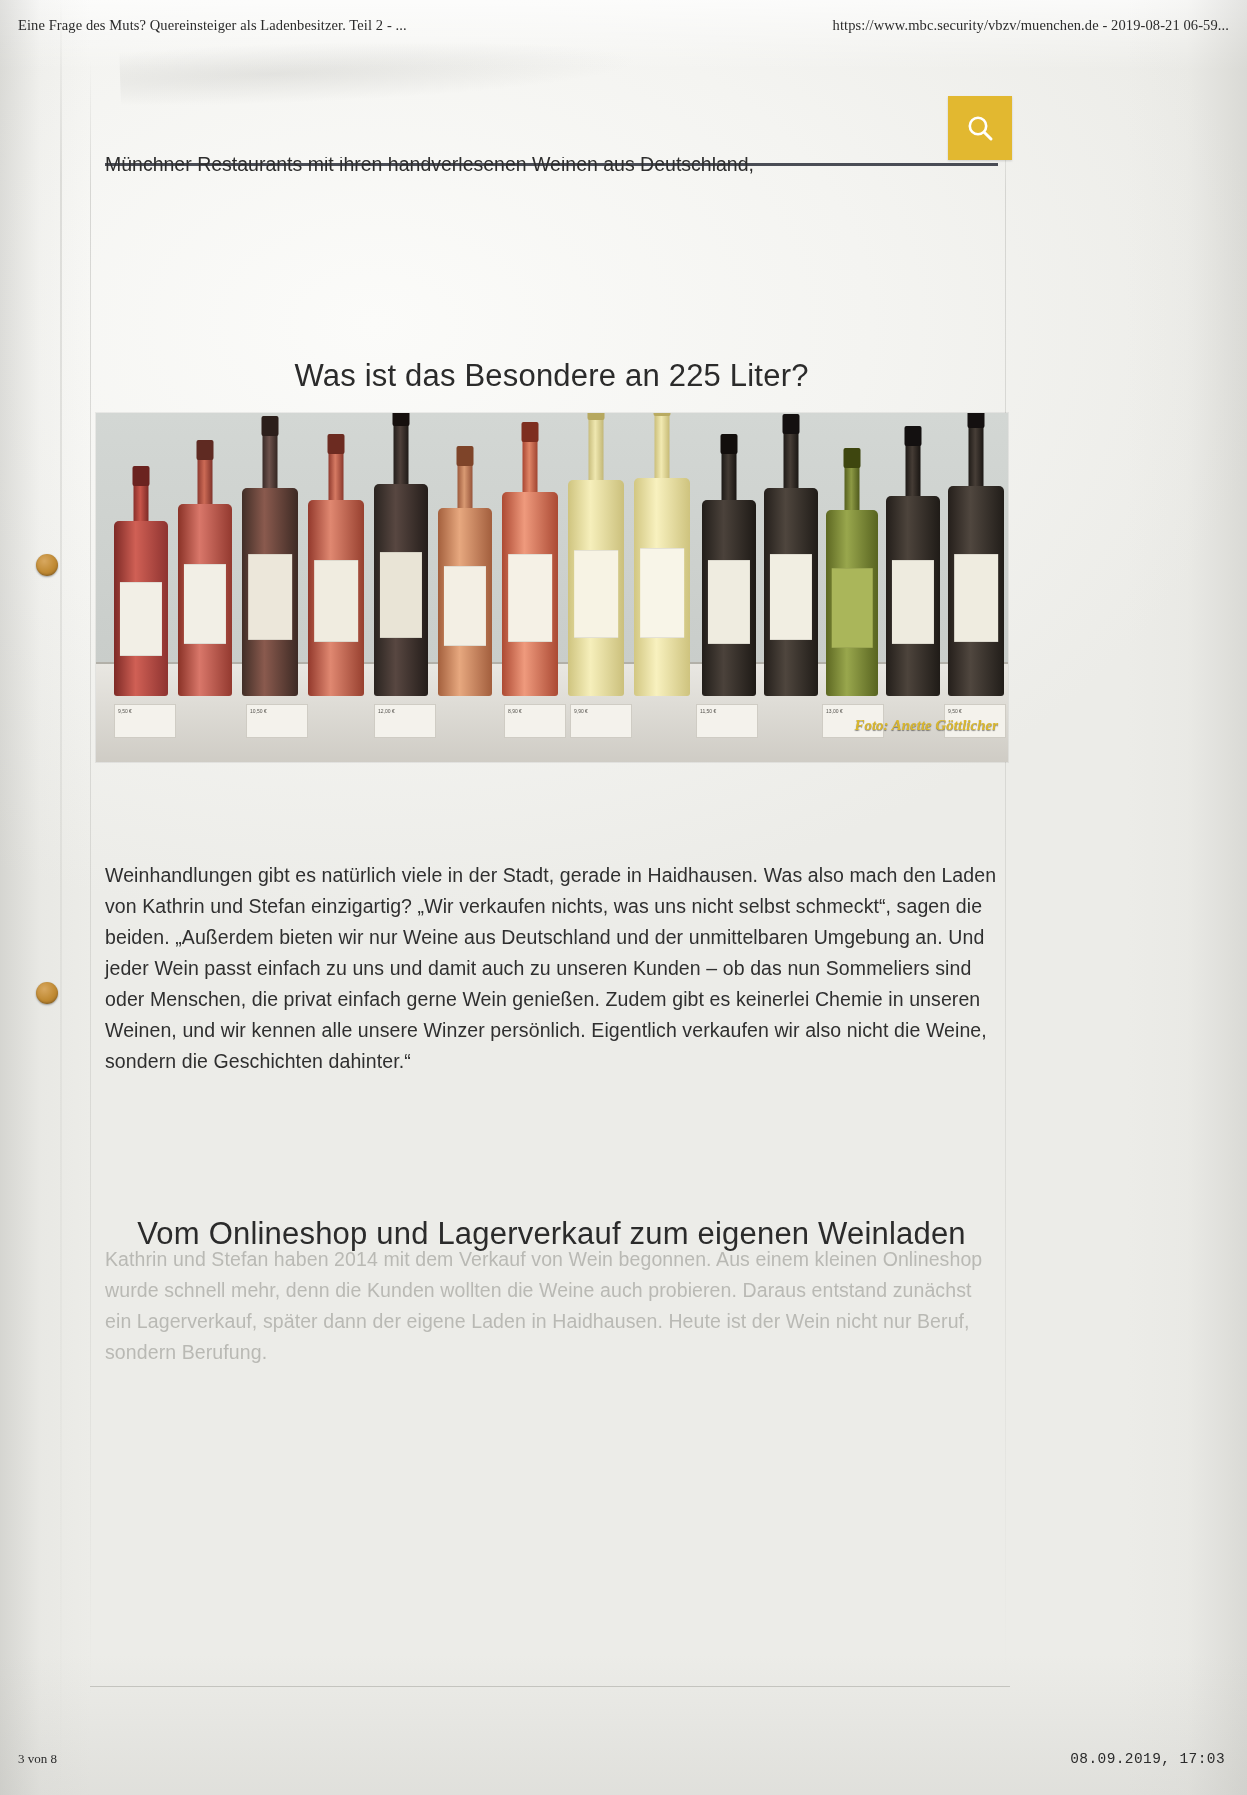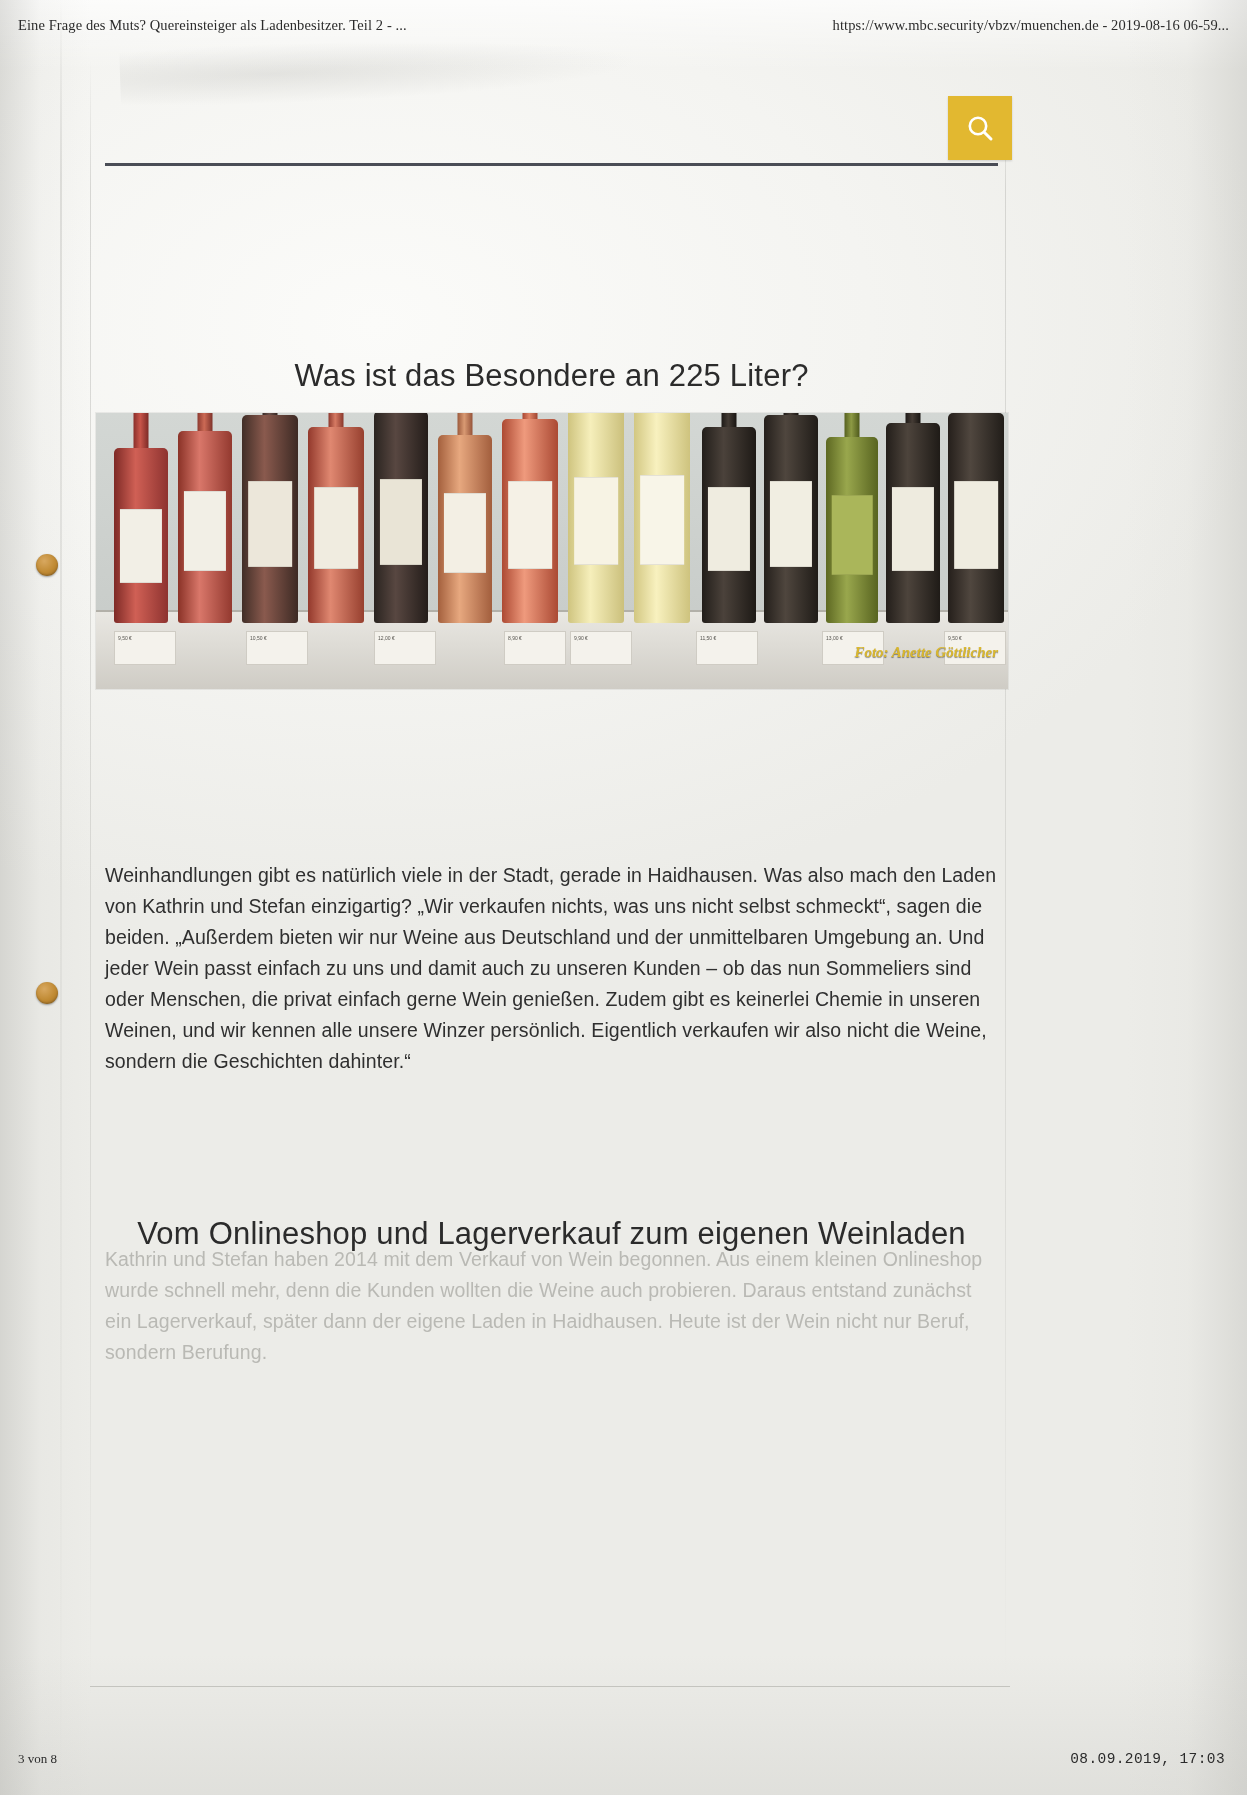--- a/index.html
+++ b/index.html
@@ -175,21 +175,21 @@
     color: #2b2b2b;
     letter-spacing: 0.2px;
   }
 
   
   .photo {
     position: absolute;
     left: 96px;
     top: 413px;
     width: 912px;
-    height: 276px;
+    height: 349px;
     overflow: hidden;
     background: linear-gradient(180deg, #cfd4d2 0%, #c6cbc9 60%, #bfc4c2 100%);
     box-shadow: 0 0 0 1px rgba(0,0,0,0.06);
   }
   .photo .backwall {
     position: absolute; left: 0; top: 0; width: 100%; height: 72%;
     background: linear-gradient(180deg, #d3d7d4 0%, #c9cdca 100%);
   }
   .photo .shelf {
     position: absolute; left: 0; bottom: 0; width: 100%; height: 28%;
@@ -312,34 +312,37 @@
   <div class="crease-a"></div>
   <div class="crease-b"></div>
   <div class="crease-c"></div>
   <div class="crease-d"></div>
 
   <div class="punch p1"></div>
   <div class="punch p2"></div>
 
   <div class="print-header">
     <div class="left">Eine Frage des Muts? Quereinsteiger als Ladenbesitzer. Teil 2 - ...</div>
-    <div class="right">https://www.mbc.security/vbzv/muenchen.de - 2019-08-16 06-59...</div>
+    <div class="right">https://www.mbc.security/vbzv/muenchen.de - 2019-08-21 06-59...</div>
   </div>
 
   <button class="search-btn" aria-label="Suche">
     <span>
       <svg width="30" height="30" viewBox="0 0 30 30">
         <circle cx="13" cy="13" r="8.2" fill="none" stroke="#ffffff" stroke-width="2.6"></circle>
         <line x1="19.2" y1="19.2" x2="26" y2="26" stroke="#ffffff" stroke-width="3" stroke-linecap="round"></line>
       </svg>
     </span>
   </button>
 
   <div class="top-rule"></div>
 
+  <div class="clipped-line">
+    <span>Münchner Restaurants mit ihren handverlesenen Weinen aus Deutschland,</span>
+  </div>
 
 
   <h2 class="h2">Was ist das Besondere an 225 Liter?</h2>
 
   <div class="photo">
     <div class="backwall"></div>
     <div class="shelf"></div>
 
     <div class="bottle" style="left:18px;width:54px;height:230px;">
       <div class="neck" style="height:62px;top:0;background:linear-gradient(90deg,#8a2f2a,#c8554a 45%,#7d2a26);"></div>

